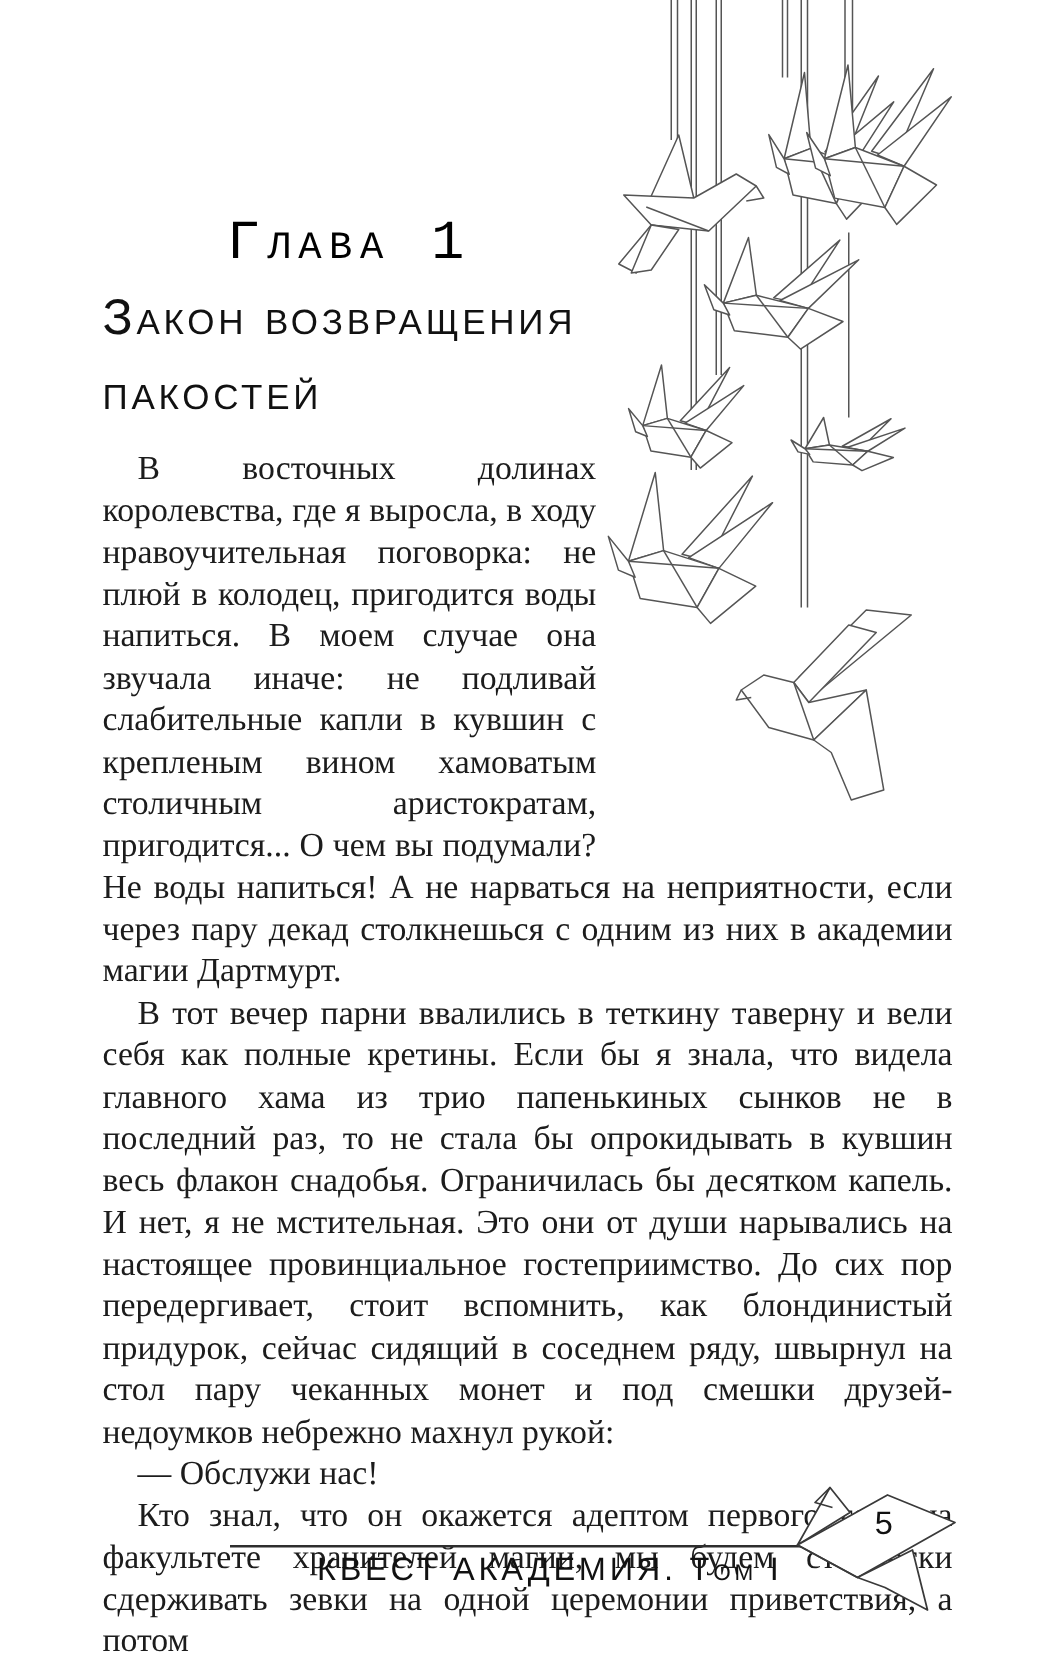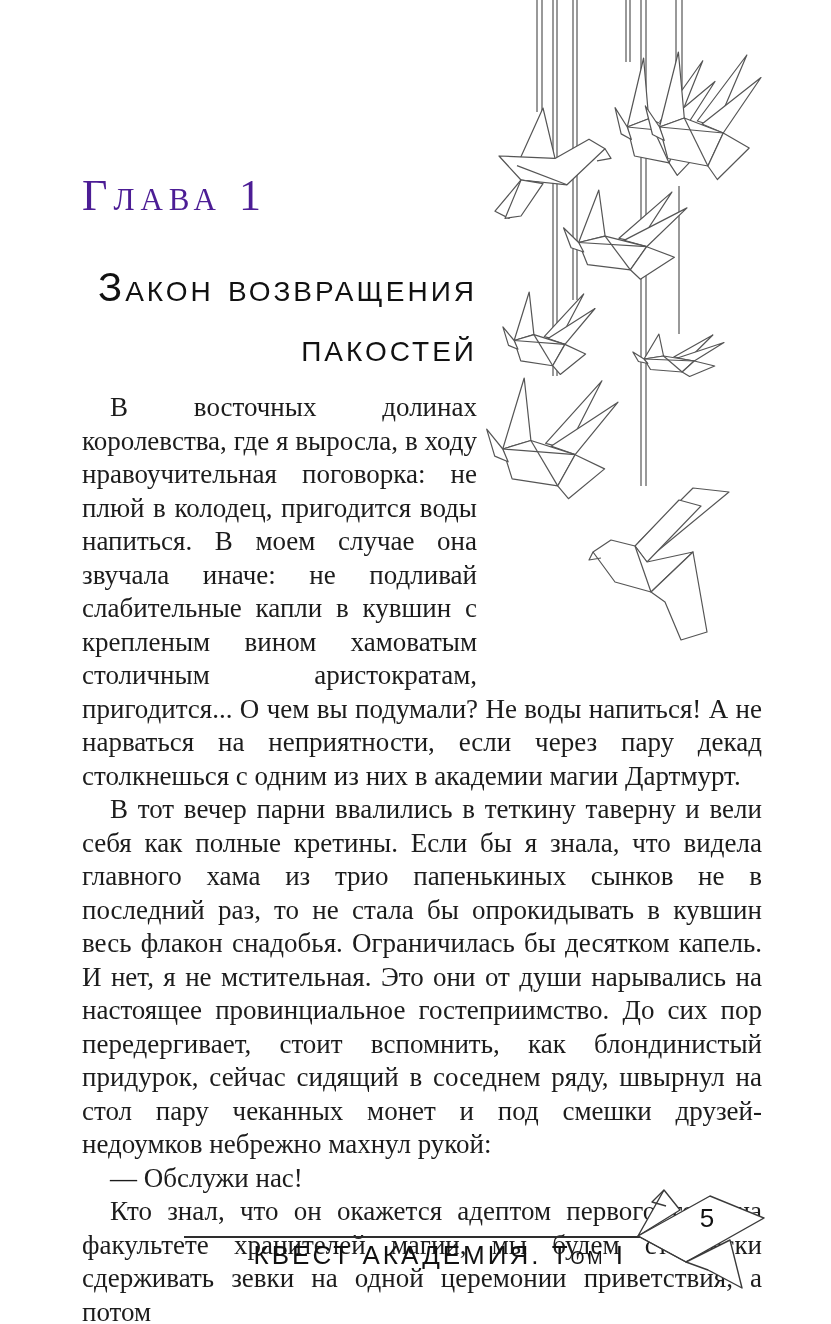--- a/index.html
+++ b/index.html
@@ -23,30 +23,31 @@
   .footer-bird polyline,.footer-bird line{fill:none;}
 
   
   .content{
     position:absolute;left:0;top:0;right:0;
     padding:0 69px 0 82px;
   }
   .wrap-spacer{float:right;width:285px;height:692px;}
   .chapter-label{
     margin:170px 0 0;
-    font-family:Liberation Serif, serif;
+    text-align:center;
+    font-family:Liberation Mono, monospace;
     font-weight:400;
     font-variant:small-caps;
     font-size:44px;
     letter-spacing:6px;
-    color:#4c1d95;
+    color:#000000;
   }
   .chapter-title{
-    margin:36px 0 0;
-    text-align:right;
+    margin:4px 0 0;
+    text-align:left;
     font-family:"Liberation Sans", sans-serif;
     font-weight:400;
     font-variant:small-caps;
     font-size:40px;
     line-height:1.5;
     letter-spacing:3px;
     color:#111;
   }
   .body-text p{
     margin:0;

